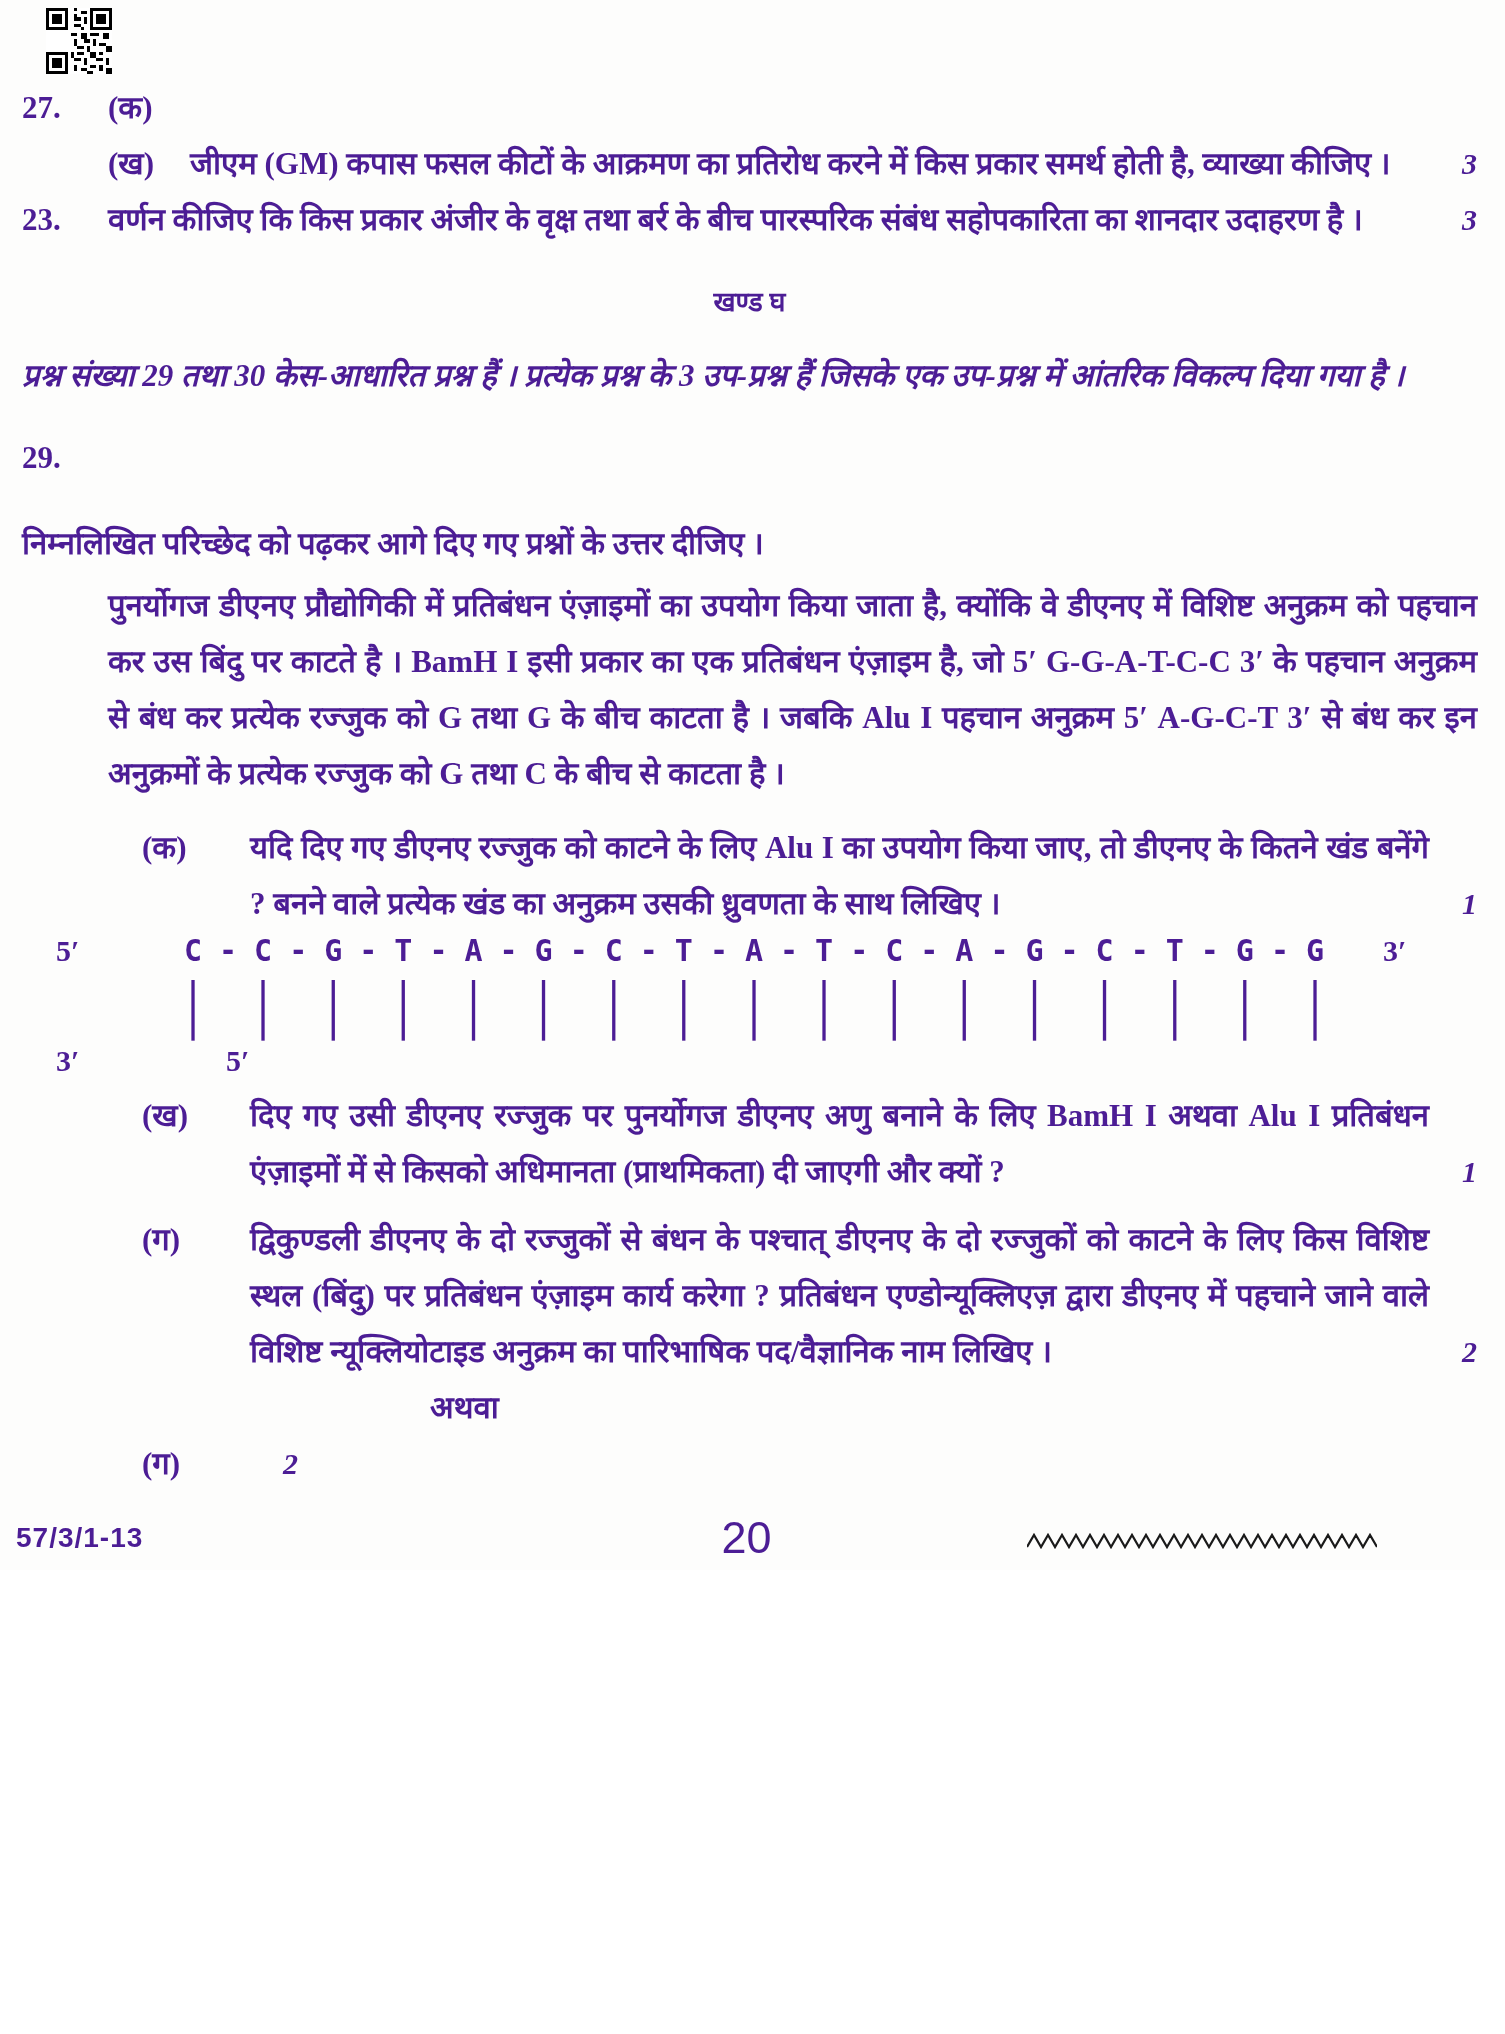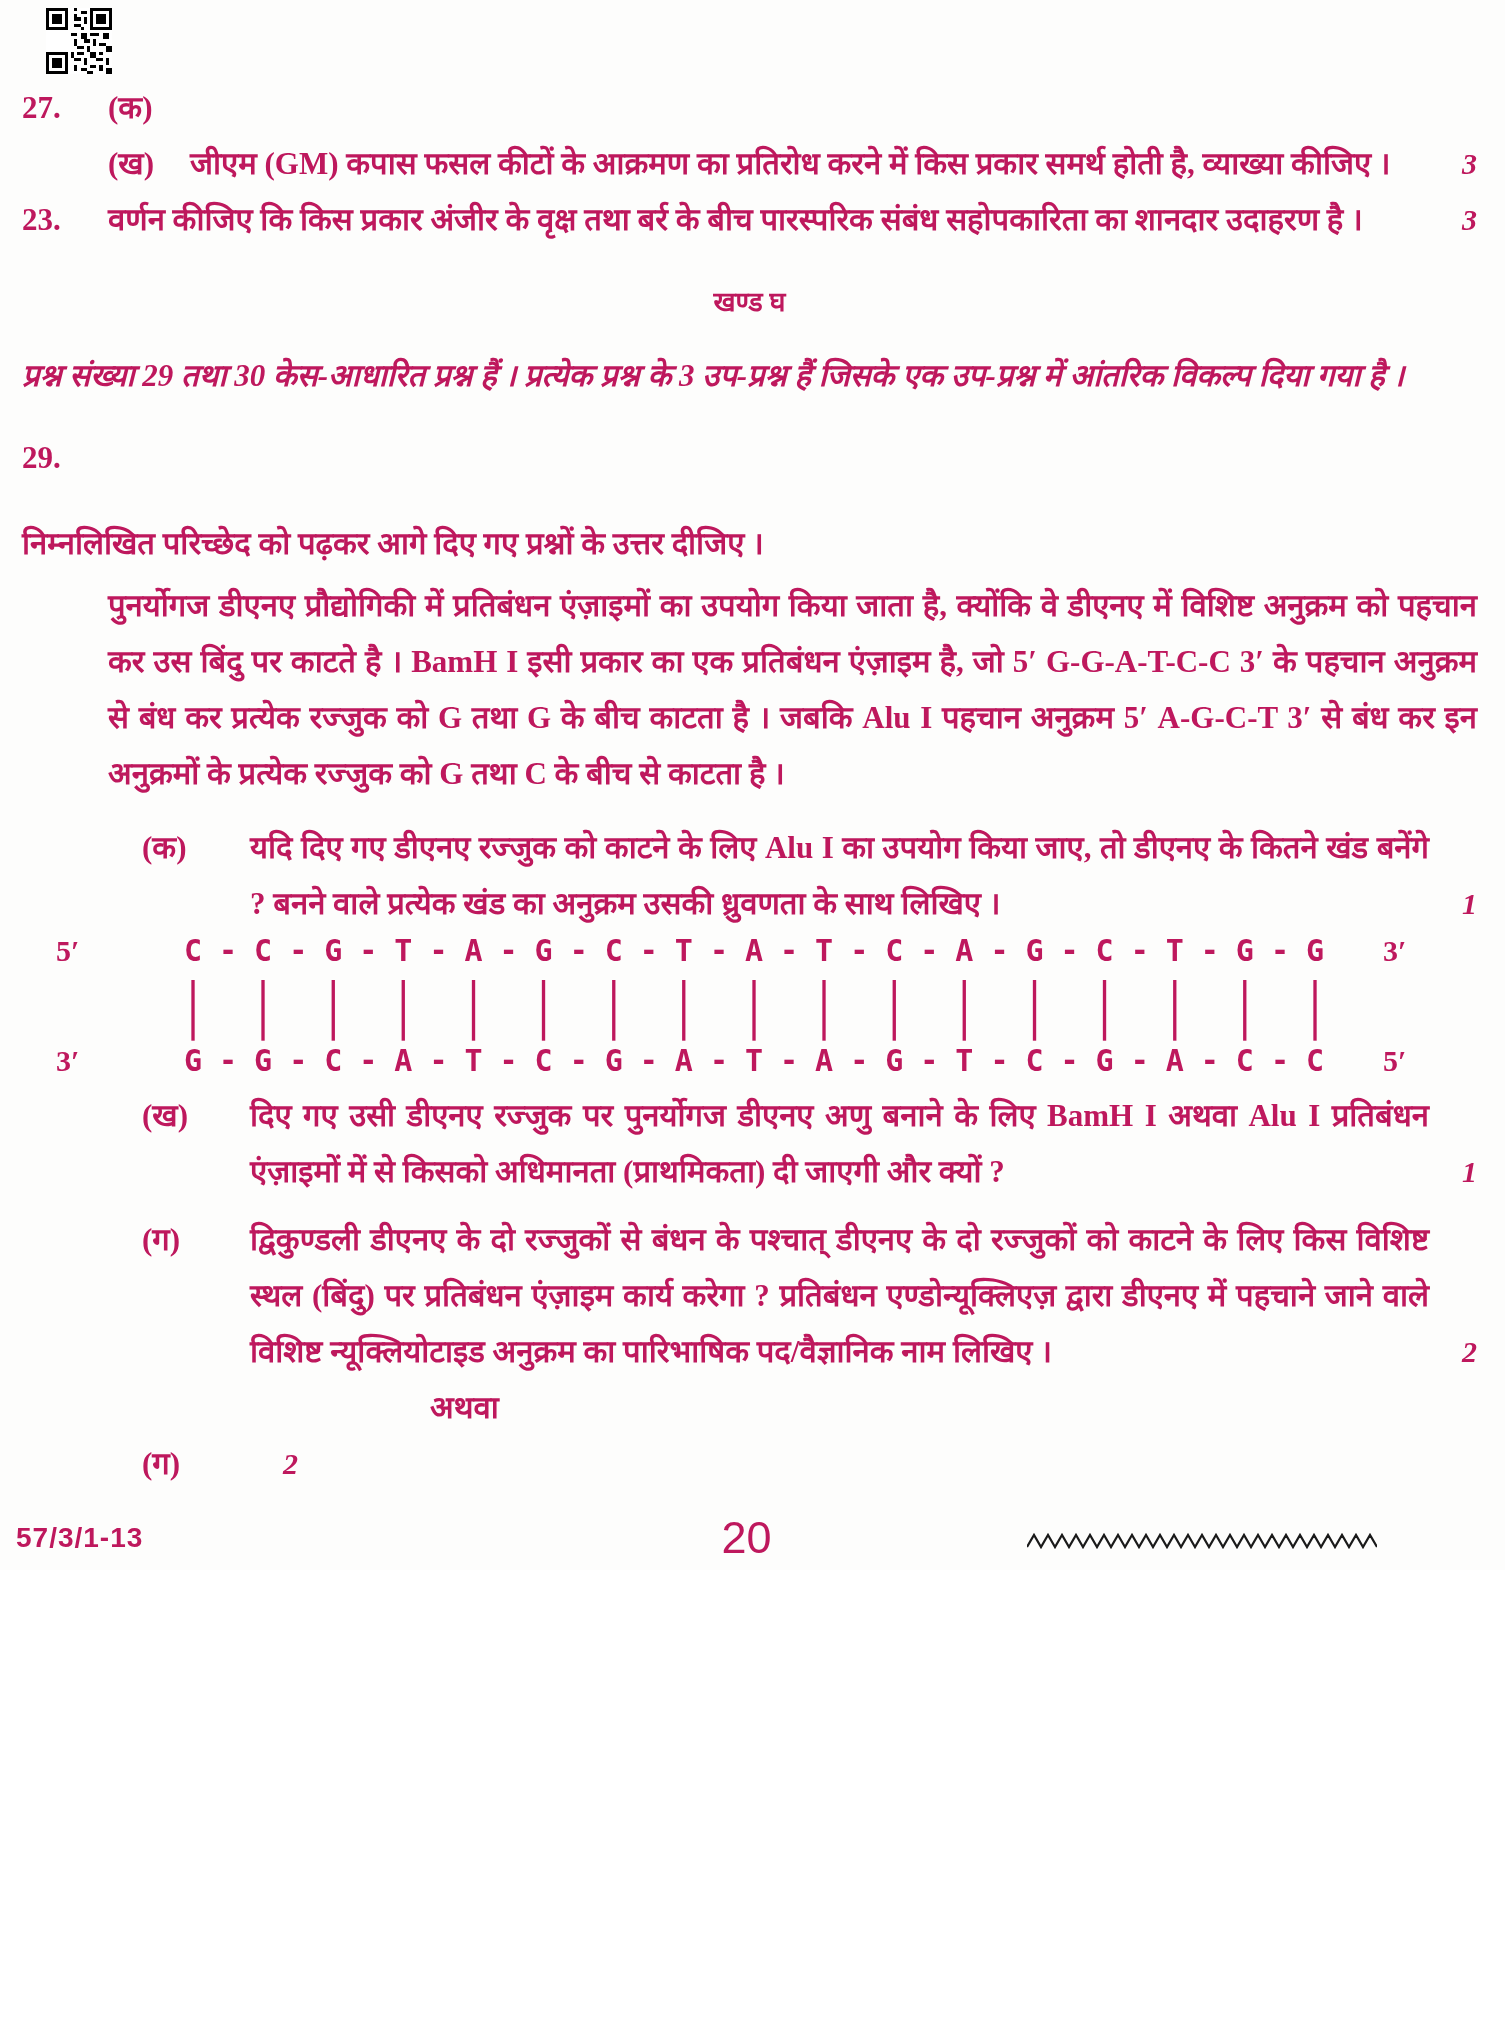--- a/index.html
+++ b/index.html
@@ -1,20 +1,20 @@
 <!DOCTYPE html>
 <html><head>
 <meta charset="utf-8">
 <style>
   html,body { margin:0; padding:0; background:#ffffff; }
   .page {
     position:relative;
     width:1505px; height:1570px;
     background:#fdfdfc;
-    color:#be185d;
+    color:#4c1d95;
     font-family:"Liberation Serif","DejaVu Serif",serif;
     font-size:31px; font-weight:700; line-height:56px;
     overflow:hidden;
     box-sizing:border-box;
   }
   .content { padding:6px 28px 0 22px; }
 
   .qr { display:block; margin:2px 0 6px 24px; width:66px; height:66px; }
 
   .row { display:flex; align-items:flex-start; }
@@ -153,21 +153,20 @@
         <div class="dna-end">5′</div>
         <div class="dna-seq">C-C-G-T-A-G-C-T-A-T-C-A-G-C-T-G-G</div>
         <div class="dna-end-right">3′</div>
       </div>
       <div class="dna-row dna-row-bonds">
         <div class="dna-end"></div>
         <div class="dna-seq dna-bonds-seq">| | | | | | | | | | | | | | | | |</div>
       </div>
       <div class="dna-row dna-row-strand">
         <div class="dna-end">3′</div>
-        <div class="dna-seq">G-G-C-A-T-C-G-A-T-A-G-T-C-G-A-C-C</div>
         <div class="dna-end-right">5′</div>
       </div>
     </div>
 
     <div class="row sub">
       <div class="col-letter">(ख)</div>
       <div class="col-body">दिए गए उसी डीएनए रज्जुक पर पुनर्योगज डीएनए अणु बनाने के लिए BamH I अथवा Alu I प्रतिबंधन एंज़ाइमों में से किसको अधिमानता (प्राथमिकता) दी जाएगी और क्यों ?</div>
       <div class="col-marks">1</div>
     </div>
 

